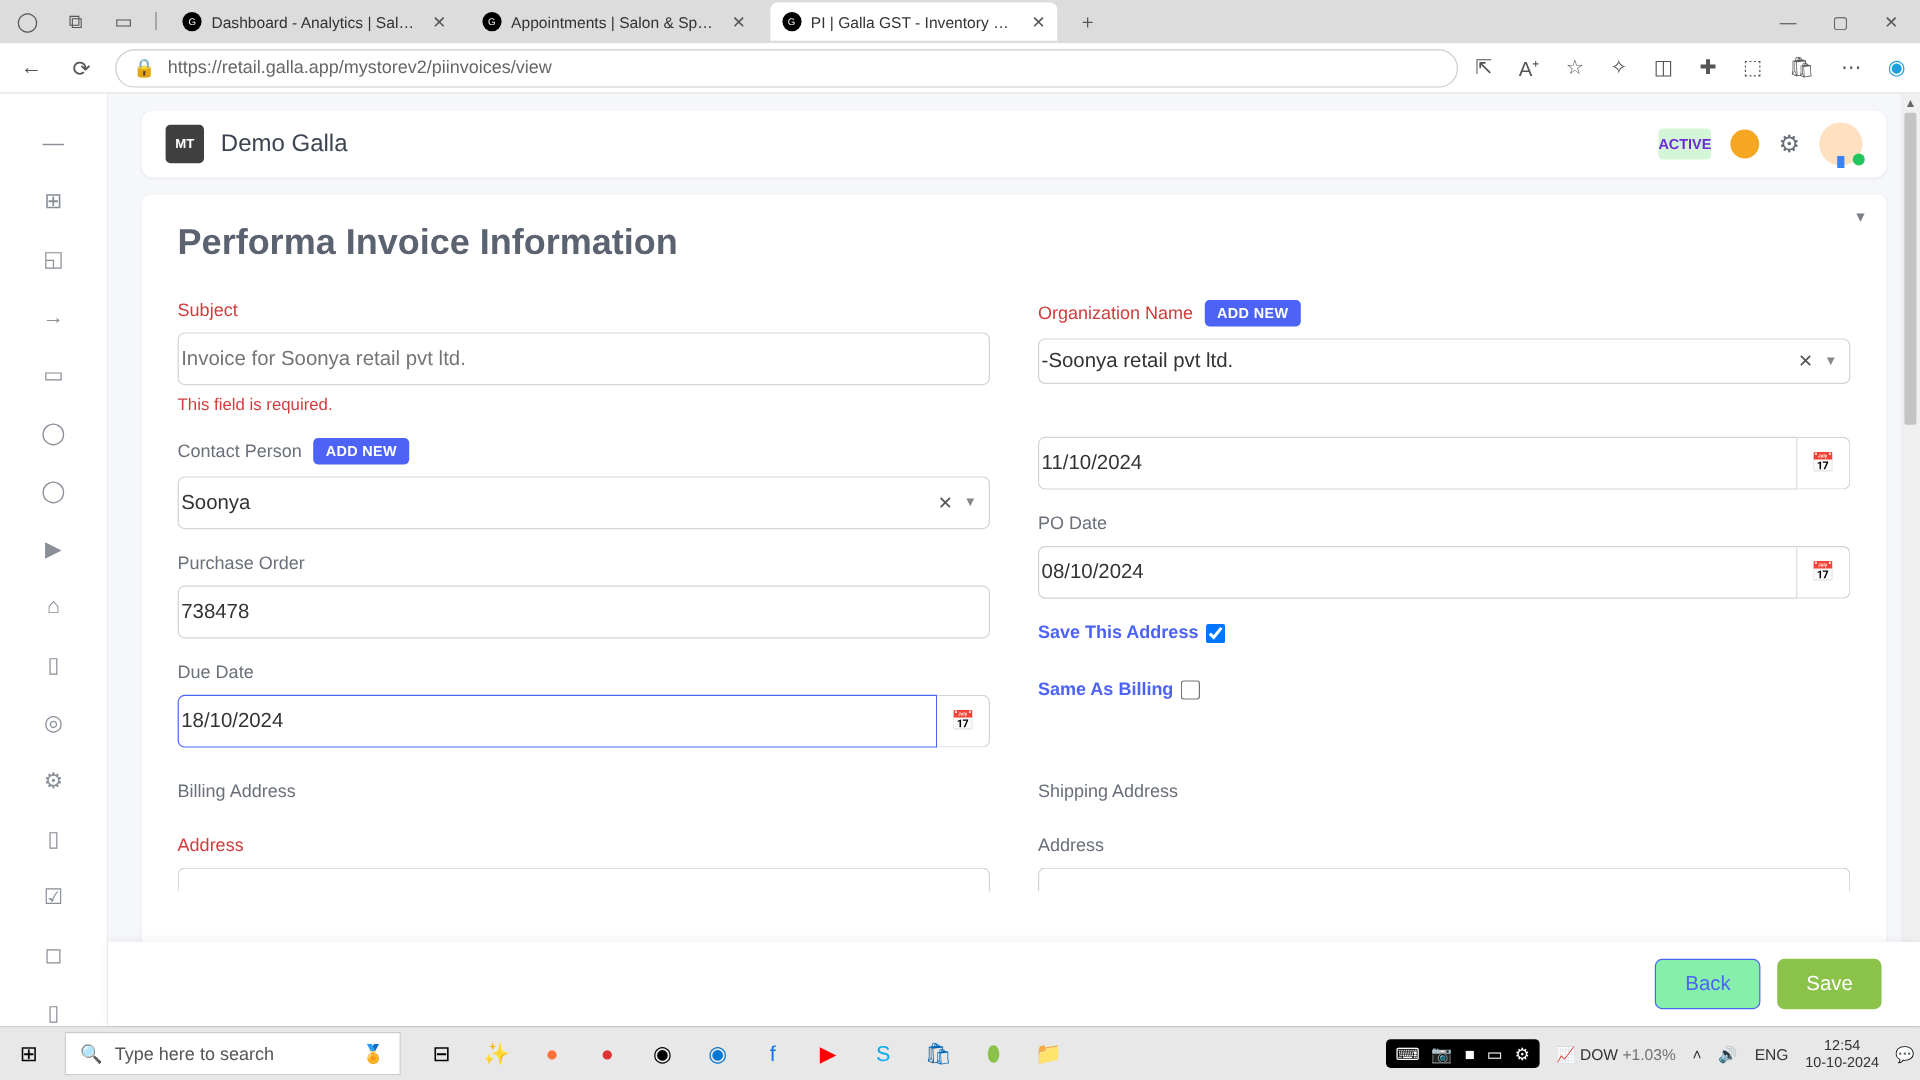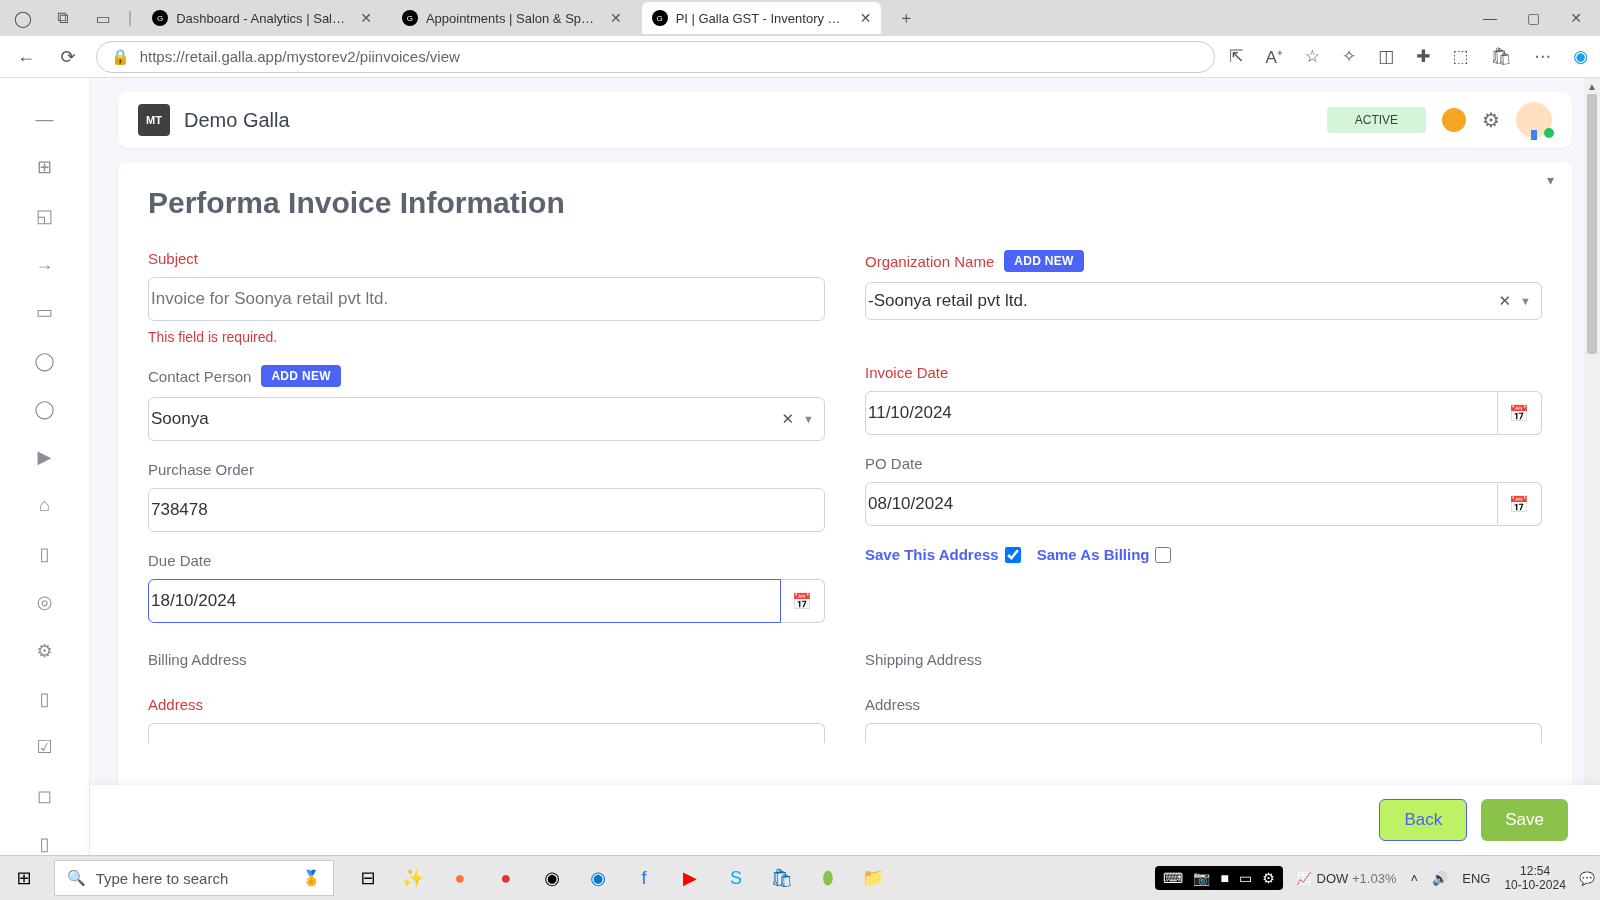--- a/index.html
+++ b/index.html
@@ -23,21 +23,21 @@
   
   .app-wrap { position:relative; height: calc(900px - 36px - 42px - 45px); display:flex;}
   .sidebar { width:90px; background:#fff; border-right:1px solid #eee; display:flex; flex-direction:column; align-items:center; padding-top:30px; gap:26px;}
   .sidebar .sico { width:24px; height:24px; color:#8a8f98; font-size:18px; display:flex;align-items:center;justify-content:center;}
 
   .page { flex:1; background:#f5f7fb; position:relative; overflow:hidden;}
   .header-card { margin:14px 28px; height:56px; background:#fff; border-radius:10px; display:flex; align-items:center; padding:0 20px; box-shadow:0 1px 3px rgba(0,0,0,.05);}
   .logo { width:32px; height:32px; background:#404040; color:#fff; font-size:11px; font-weight:bold; border-radius:4px; display:flex;align-items:center;justify-content:center; margin-right:14px;}
   .brand { font-size:20px; color:#3d4451; font-weight:500;}
   .head-right { margin-left:auto; display:flex; align-items:center; gap:16px;}
-  .badge-active { background:#d4f5d8; color:#404040; font-size:12px; font-weight:normal; padding:6px 28px; border-radius:4px;}
+  .badge-active { background:#d4f5d8; color:#6d28d9; font-size:12px; font-weight:bold; padding:6px 0; border-radius:4px;}
   .coin { width:24px;height:24px;border-radius:50%;background:#f5a623;}
   .gear { font-size:20px; color:#6a6f7a;}
   .avatar { width:36px;height:36px;border-radius:50%;background:#ffe0c0; position:relative; }
   .avatar .tie{position:absolute;bottom:-2px;left:50%;transform:translateX(-50%);width:6px;height:10px;background:#3b82f6;}
   .avatar .dot{position:absolute;bottom:0;right:-2px;width:10px;height:10px;border-radius:50%;background:#22c55e;}
 
   .content-card { margin:0 28px; background:#fff; border-radius:8px 8px 0 0; box-shadow:0 1px 3px rgba(0,0,0,.05); padding:24px 30px 24px 30px; position:relative; height:calc(100% - 84px); overflow:hidden;}
   .content-card .caret { position:absolute; top:10px; right:18px; color:#7a7f88; font-size:14px;}
   .h1 { font-size:30px; color:#5b6270; font-weight:600; margin-bottom:30px;}
 
@@ -50,29 +50,29 @@
   .input.focus { border:1.5px solid #4c63f5; }
   .input input { border:none; outline:none; flex:1; font-size:17px; background:transparent;}
   .combo { position:relative; }
   .combo .clr { position:absolute; right:30px; top:50%; transform:translateY(-50%); color:#555; font-size:15px;}
   .combo .dd { position:absolute; right:10px; top:50%; transform:translateY(-50%); color:#888; font-size:11px;}
   .err { font-size:14px; color:#d23c3c; margin-top:8px;}
   .dategrp { display:flex;}
   .dategrp .input { border-radius:6px 0 0 6px; flex:1;}
   .cal-btn { width:44px; height:44px; border:1px solid #cfd3da; border-left:none; border-radius:0 6px 6px 0; display:flex; align-items:center; justify-content:center; color:#6a6f7a; background:#fff;}
 
-  .addr-row { display:flex; justify-content:flex-start; gap:16px; font-size:15px; color:#4c63f5; font-weight:600; margin-top:10px; margin-bottom:6px;}
+  .addr-row { display:flex; justify-content:space-between; gap:30px; font-size:15px; color:#4c63f5; font-weight:600; margin-top:10px; margin-bottom:6px;flex-direction:column;}
   .addr-row label { display:flex; align-items:center; gap:6px;}
   .chk { width:16px;height:16px;}
 
   .section-label { font-size:15px; color:#6a6f7a; margin-bottom:22px; margin-top:8px;}
 
   .footer-bar { position:absolute; left:90px; right:0; bottom:0; height:70px; background:#fff; display:flex; align-items:center; justify-content:flex-end; padding:0 32px; gap:14px; box-shadow:0 -2px 8px rgba(0,0,0,.06);}
   .btn { height:42px; padding:0 24px; border-radius:6px; font-size:17px; display:flex;align-items:center;}
-  .btn-back { border:1px solid #4c63f5; color:#4c63f5; background:#bef264;}
+  .btn-back { border:1px solid #4c63f5; color:#4c63f5; background:#86efac;}
   .btn-save { background:#8bc34a; color:#fff; border:none; position:relative;}
   .btn-save::before { content:''; position:absolute; inset:-8px; background:radial-gradient(circle,#e4f542 10%,transparent 70%); border-radius:50%; z-index:-1;}
 
   .vscroll { position:absolute; right:0; top:0; bottom:0; width:16px; background:#f0f0f0;}
   .vscroll .arw{height:16px;display:flex;align-items:center;justify-content:center;font-size:10px;color:#666;}
   .vscroll .thumb{ height:260px; background:#c4c4c4; margin:0 3px; border-radius:2px;}
 
   
   .taskbar { height:45px; background:#e8e8e8; display:flex; align-items:center; padding:0 4px; gap:10px; border-top:1px solid #ccc;}
   .taskbar .win { width:40px; height:40px; display:flex;align-items:center;justify-content:center; font-size:18px;}
@@ -223,21 +223,20 @@
               <span class="addnew">ADD NEW</span>
             </div>
             <div class="input combo" style="height:38px;">
               <span>-Soonya retail pvt ltd.</span>
               <span class="clr">✕</span>
               <span class="dd">▼</span>
             </div>
           </div>
 
           <div class="field" style="margin-top:44px;">
-            <div class="label req">Invoice Date</div>
             <div class="dategrp">
               <div class="input">
                 <span>11/10/2024</span>
               </div>
               <div class="cal-btn">📅</div>
             </div>
           </div>
 
           <div class="field">
             <div class="label">PO Date</div>

